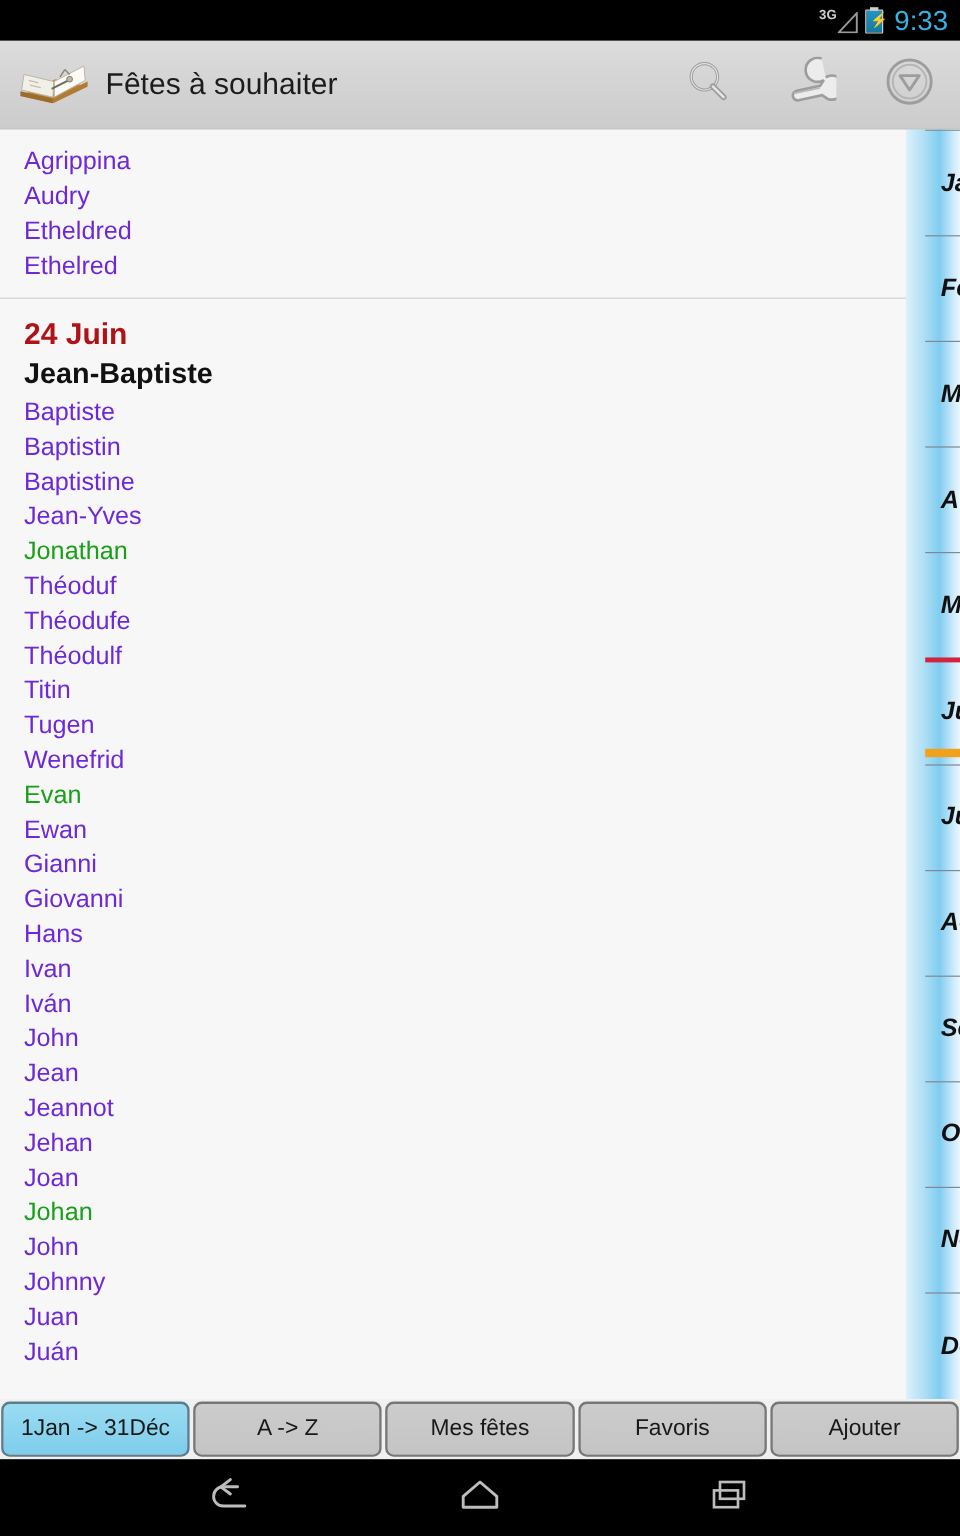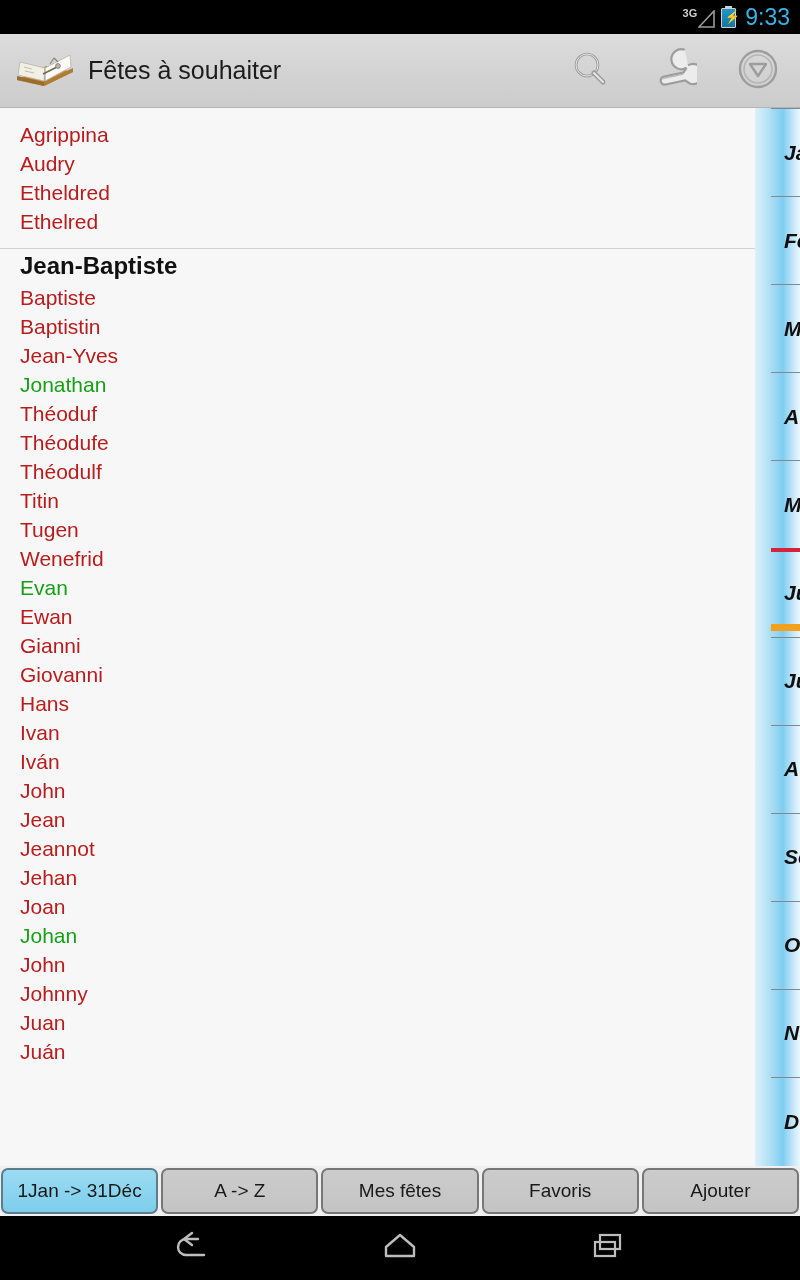--- a/index.html
+++ b/index.html
@@ -47,21 +47,21 @@
   .ab-btn { width: 84px; height: 74px; display: flex; align-items: center; justify-content: center; flex: none; }
 
   
   .list {
     position: absolute; top: 108px; left: 0;
     width: 755px; height: 1058px;
     background: #f7f7f7;
     overflow: hidden;
   }
   .row-name {
-    font-size: 21px; color: #b91c1c;
+    font-size: 21px; color: #6d28d9;
     padding-left: 20px; line-height: 29px; height: 29px;
     white-space: nowrap;
   }
   .row-name.green { color: #18a018; }
   .row-name.clipped-top { height: 12px; line-height: 0px; overflow: hidden; padding-top: 0; }
   .group-divider { height: 1px; background: #d2d2d2; width: 100%; margin: 12px 0 0 0; }
   .date-head {
     font-size: 25px; font-weight: bold; color: #b01317;
     padding-left: 20px; line-height: 32px; margin-top: 14px; white-space: nowrap;
   }
@@ -189,24 +189,26 @@
 
   <div class="list">
     <div class="row-name clipped-top">&nbsp;</div>
     <div id="prev-names">
         <div class="row-name">Agrippina</div>
         <div class="row-name">Audry</div>
         <div class="row-name">Etheldred</div>
         <div class="row-name">Ethelred</div>
       </div>
     <div class="group-divider"></div>
+    <div class="date-head">24 Juin</div>
     <div class="saint-head">Jean-Baptiste</div>
     <div id="cur-names">
         <div class="row-name">Baptiste</div>
         <div class="row-name">Baptistin</div>
+        <div class="row-name">Baptistine</div>
         <div class="row-name">Jean-Yves</div>
         <div class="row-name green">Jonathan</div>
         <div class="row-name">Théoduf</div>
         <div class="row-name">Théodufe</div>
         <div class="row-name">Théodulf</div>
         <div class="row-name">Titin</div>
         <div class="row-name">Tugen</div>
         <div class="row-name">Wenefrid</div>
         <div class="row-name green">Evan</div>
         <div class="row-name">Ewan</div>

